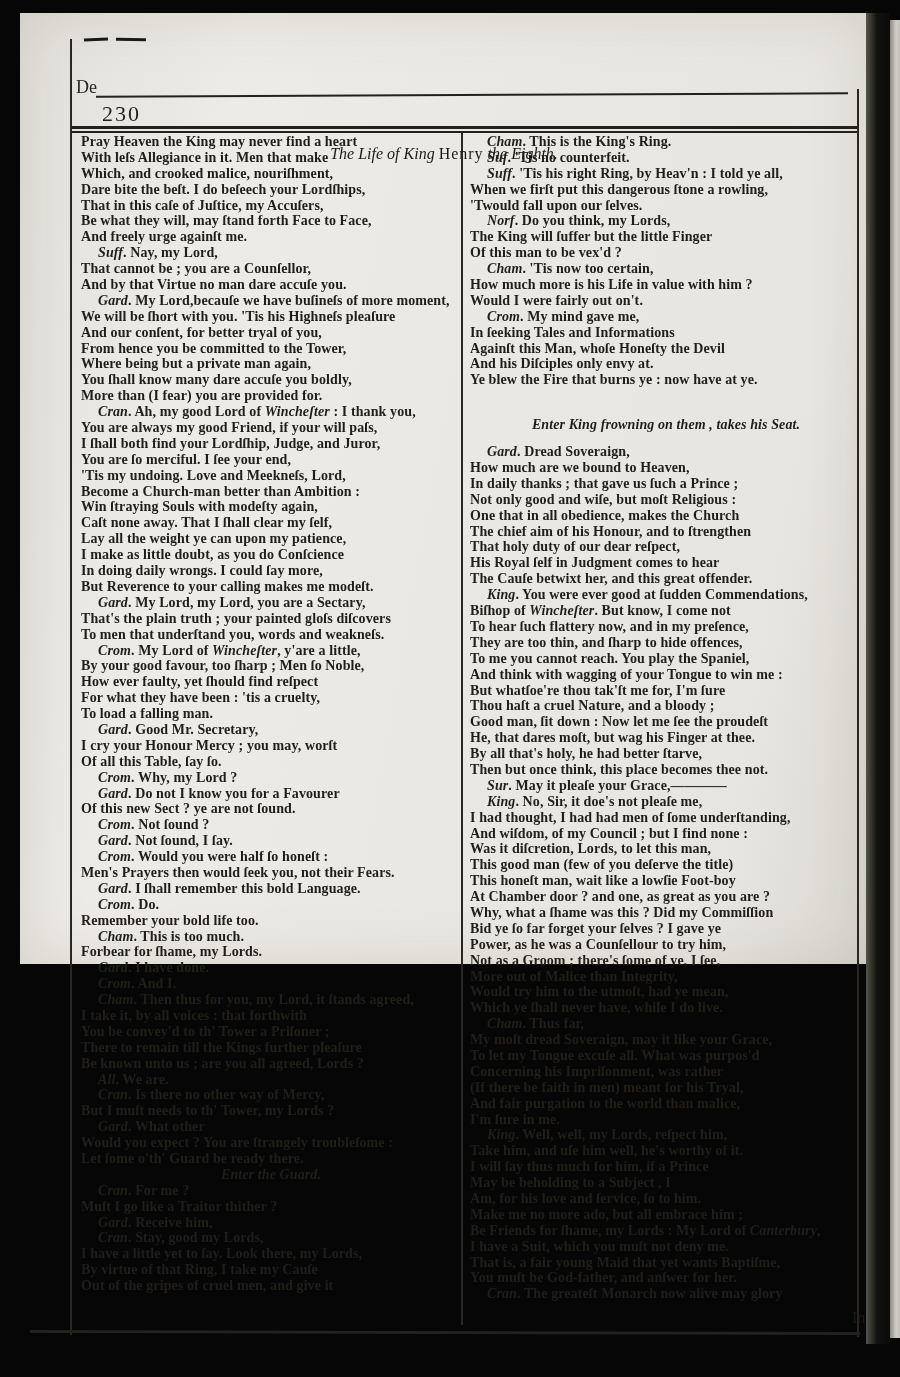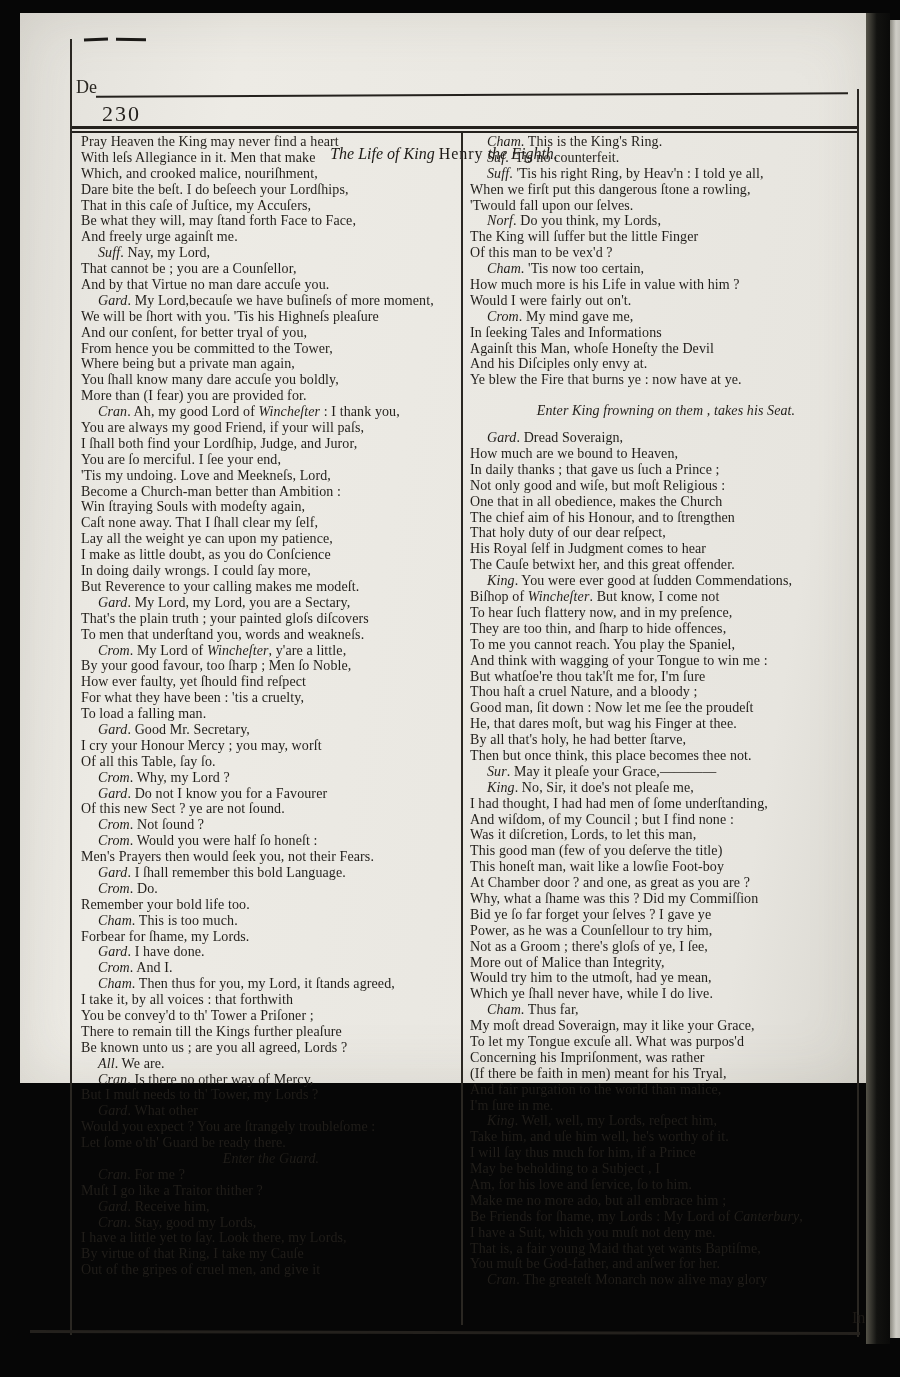--- a/index.html
+++ b/index.html
@@ -4,21 +4,21 @@
 <style>
   html,body{margin:0;padding:0;}
   body{
     width:900px;height:1377px;
     background:#060606;
     position:relative;
     overflow:hidden;
     font-family:"Liberation Serif", serif;
   }
   .page{
-    position:absolute;left:20px;top:13px;width:848px;height:1070px;
+    position:absolute;left:20px;top:13px;width:848px;height:951px;
     background:linear-gradient(100deg,#e2e0da 0%,#edebe5 22%,#eae8e2 55%,#e7e5df 85%,#d9d7d0 100%);
     box-shadow:inset 0 0 60px rgba(120,115,100,0.18);
   }
   .gutter-band{
     position:absolute;left:866px;top:13px;width:24px;height:1331px;
     background:linear-gradient(90deg,#555349 0%,#121210 45%,#0a0a09 100%);
   }
   .next-page-sliver{
     position:absolute;left:890px;top:20px;width:10px;height:1318px;
     background:linear-gradient(90deg,#8a887f,#cfcdc6 60%,#c4c2bb);
@@ -37,27 +37,28 @@
   .running-title .rom{font-style:normal;letter-spacing:1px;}
   .dash-marks{position:absolute;left:64px;top:25px;width:90px;height:5px;}
   .dash-marks span{display:inline-block;height:3px;background:#1c1a17;margin-right:8px;vertical-align:top;}
   .dash-marks .d1{width:24px;transform:rotate(-2deg);}
   .dash-marks .d2{width:30px;transform:rotate(1deg);}
   
   .col{
     position:absolute;top:121px;
     font-size:14px;line-height:15.9px;color:#211e1a;
     letter-spacing:0.1px;
+    font-weight:bold;
   }
   .col-left{left:61px;width:380px;}
   .col-right{left:450px;width:392px;}
   .line{white-space:nowrap;height:15.9px;overflow:visible;}
   .line.indent{padding-left:17px;}
   .line.stage{text-align:center;font-style:italic;height:15.9px;}
-  .line.gap{margin-top:15px;margin-bottom:11px;}
+  .line.gap{margin-top:29px;margin-bottom:11px;}
   .line i{font-style:italic;}
   
   .catchword{position:absolute;left:832px;top:1296px;font-size:16px;color:#1d1a16;}
 </style>
 </head>
 <body>
 
 <div class="page">
 
   <div class="dash-marks"><span class="d1"></span><span class="d2"></span></div>
@@ -117,20 +118,21 @@
       <div class="line"><span>How ever faulty,  yet ſhould find reſpect</span></div>
       <div class="line"><span>For what they have been :  'tis a  cruelty,</span></div>
       <div class="line"><span>To load a falling man.</span></div>
       <div class="line indent"><i>Gard</i><span>.  Good Mr.  Secretary,</span></div>
       <div class="line"><span>I cry your Honour Mercy ;  you may, worſt</span></div>
       <div class="line"><span>Of all this Table,  ſay ſo.</span></div>
       <div class="line indent"><i>Crom</i><span>.  Why,  my Lord ?</span></div>
       <div class="line indent"><i>Gard</i><span>.  Do not  I  know you for a Favourer</span></div>
       <div class="line"><span>Of this new Sect ?  ye are  not ſound.</span></div>
       <div class="line indent"><i>Crom</i><span>.  Not ſound ?</span></div>
+      <div class="line indent"><i>Gard</i><span>.  Not ſound, I ſay.</span></div>
       <div class="line indent"><i>Crom</i><span>.  Would you were half ſo honeſt :</span></div>
       <div class="line"><span>Men's Prayers then would ſeek you,  not their Fears.</span></div>
       <div class="line indent"><i>Gard</i><span>.  I ſhall remember this bold Language.</span></div>
       <div class="line indent"><i>Crom</i><span>.  Do.</span></div>
       <div class="line"><span>Remember your bold life too.</span></div>
       <div class="line indent"><i>Cham</i><span>.  This is too much.</span></div>
       <div class="line"><span>Forbear for ſhame,  my Lords.</span></div>
       <div class="line indent"><i>Gard</i><span>.  I have done.</span></div>
       <div class="line indent"><i>Crom</i><span>.  And I.</span></div>
       <div class="line indent"><i>Cham</i><span>.  Then thus for you, my Lord,  it ſtands agreed,</span></div>
@@ -196,21 +198,21 @@
       <div class="line indent"><i>King</i><span>.  No, Sir,  it doe's not pleaſe me,</span></div>
       <div class="line"><span>I had thought,  I had had men of  ſome underſtanding,</span></div>
       <div class="line"><span>And wiſdom, of  my Council ;  but I find none :</span></div>
       <div class="line"><span>Was it diſcretion,  Lords,  to let this man,</span></div>
       <div class="line"><span>This good man  (few of  you deſerve the title)</span></div>
       <div class="line"><span>This honeſt man,  wait like a lowſie Foot-boy</span></div>
       <div class="line"><span>At Chamber door ?  and one,  as great as you are ?</span></div>
       <div class="line"><span>Why,  what a ſhame was this ?  Did my Commiſſion</span></div>
       <div class="line"><span>Bid ye ſo far forget your ſelves ?  I gave ye</span></div>
       <div class="line"><span>Power,  as he was a Counſellour to try him,</span></div>
-      <div class="line"><span>Not as a Groom ;  there's gloſs of ye,  I ſee,</span></div>
+      <div class="line"><span>Not as a Groom ;  there's ſome of ye,  I ſee,</span></div>
       <div class="line"><span>More out  of Malice than Integrity,</span></div>
       <div class="line"><span>Would  try him to the utmoſt,  had ye mean,</span></div>
       <div class="line"><span>Which ye ſhall never have,  while I do live.</span></div>
       <div class="line indent"><i>Cham</i><span>.  Thus far,</span></div>
       <div class="line"><span>My moſt dread Soveraign,  may it like your Grace,</span></div>
       <div class="line"><span>To let my Tongue excuſe all.  What was purpos'd</span></div>
       <div class="line"><span>Concerning his Impriſonment,  was rather</span></div>
       <div class="line"><span>(If there be faith in men) meant for his Tryal,</span></div>
       <div class="line"><span>And fair purgation to the world than malice,</span></div>
       <div class="line"><span>I'm ſure in me.</span></div>

